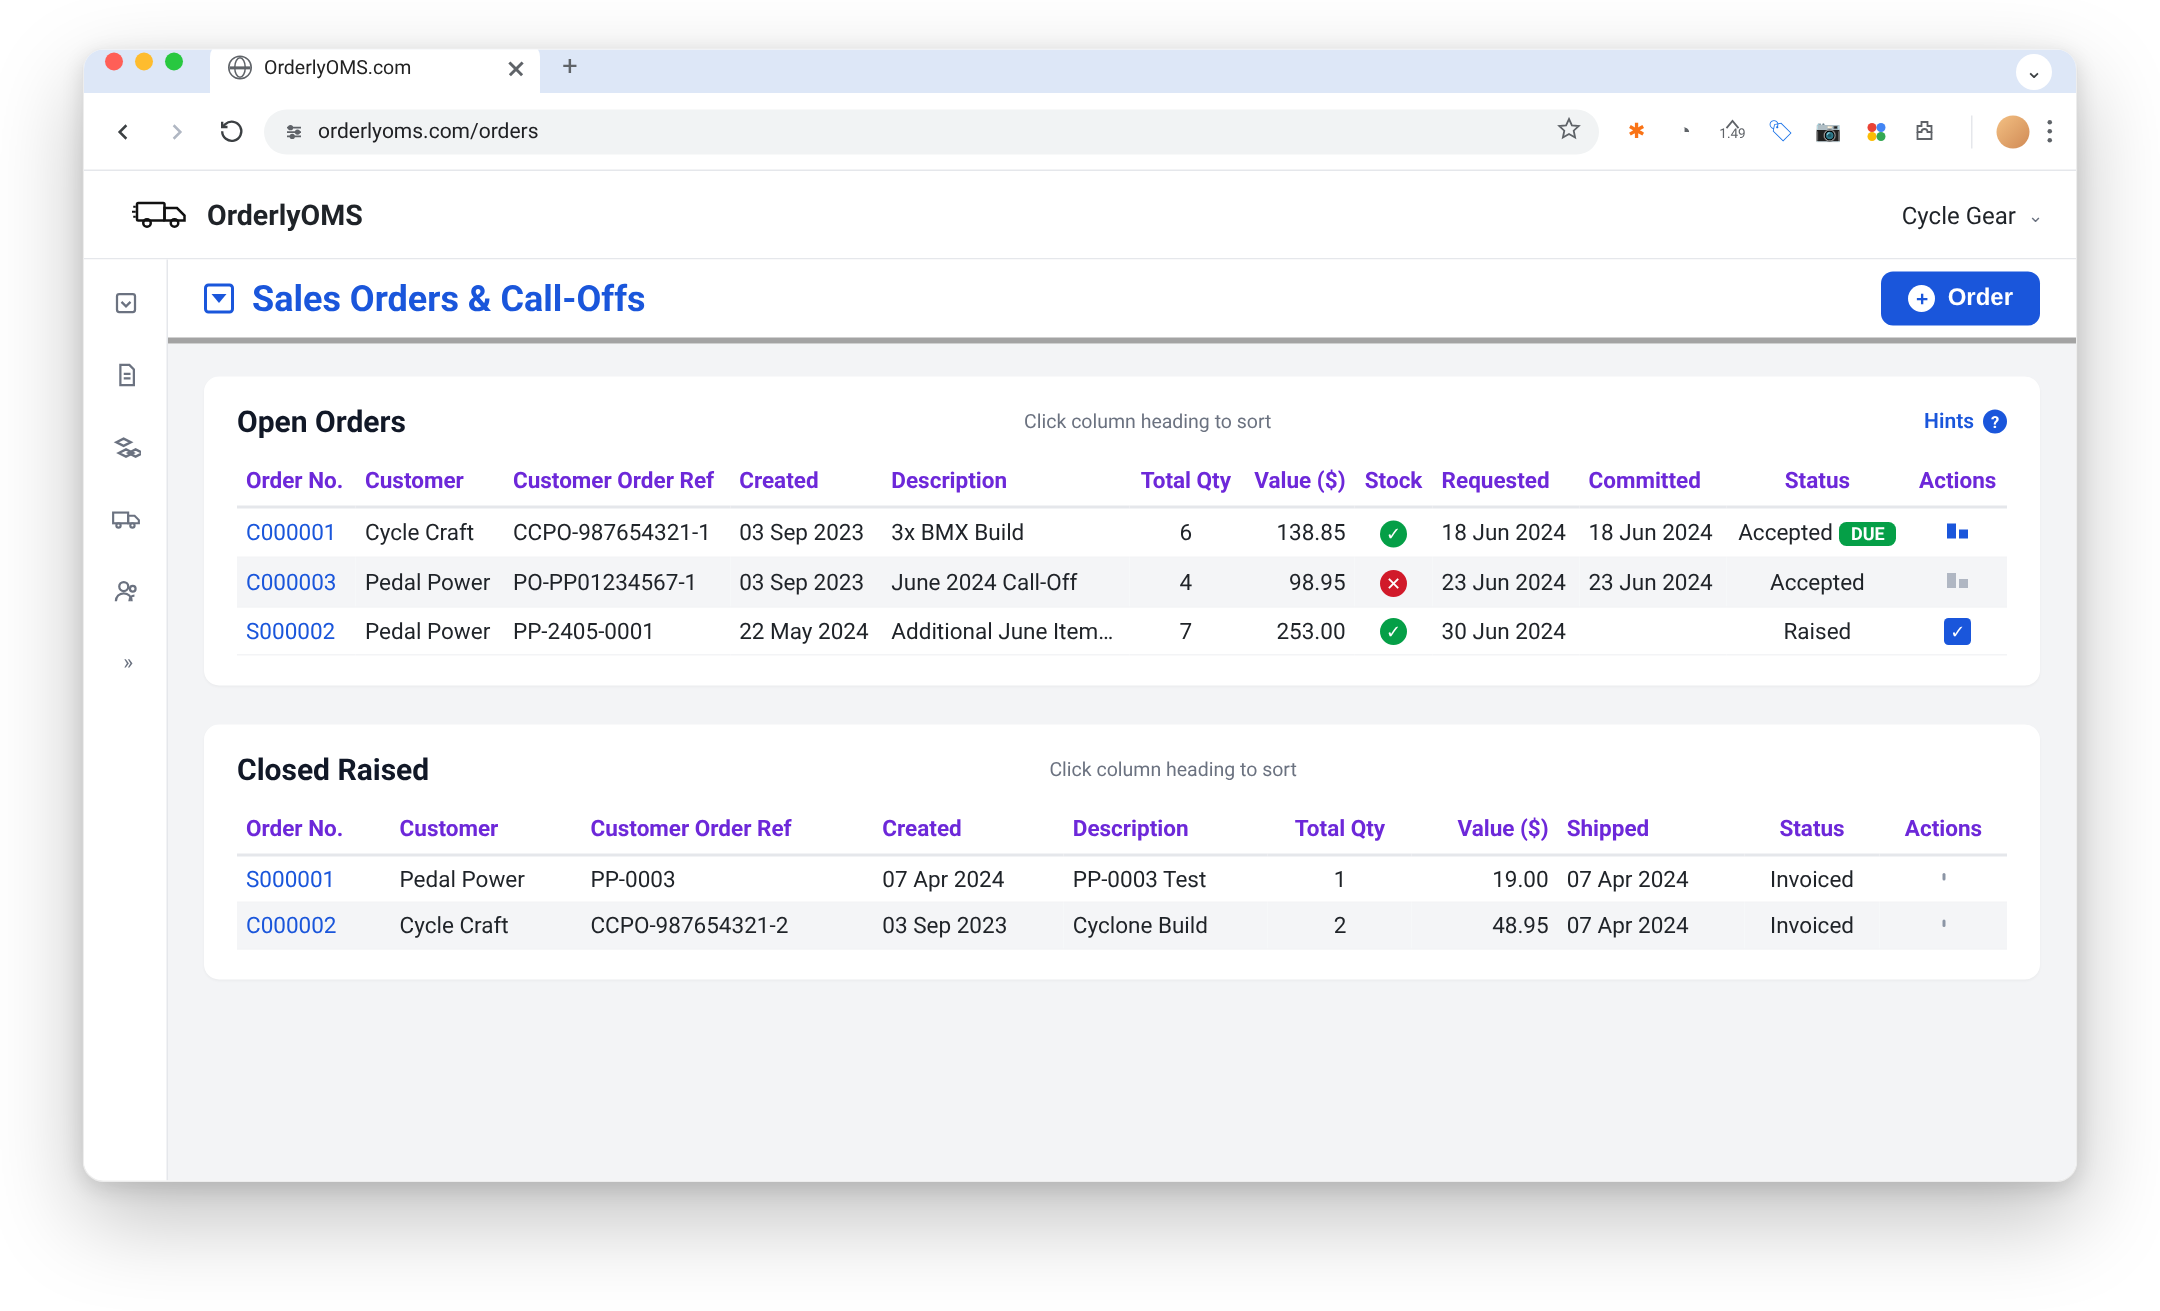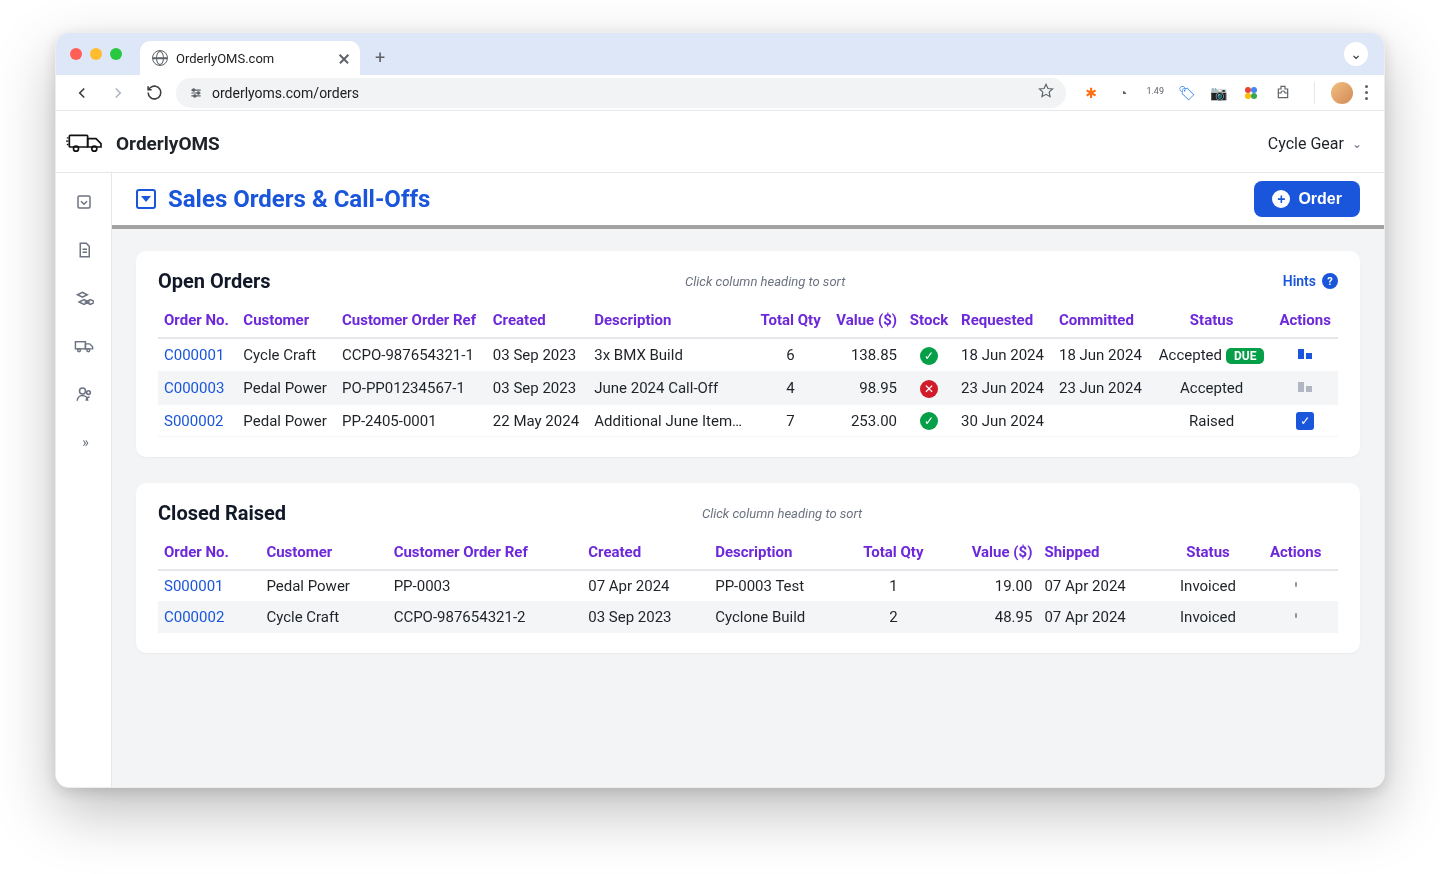--- a/index.html
+++ b/index.html
@@ -4,54 +4,54 @@
 <style>
   * { box-sizing: border-box; margin: 0; padding: 0; }
   body { font-family: -apple-system, BlinkMacSystemFont, "Segoe UI", Roboto, Arial, sans-serif;
          width: 1440px; height: 874px; background: #fff; overflow: hidden; }
   .desktop { width: 1440px; height: 874px; position: relative; background: #fff; }
   .browser-window { position: absolute; left: 55px; top: 32px; width: 1330px; height: 756px;
     background: #fff; border-radius: 14px; box-shadow: 0 24px 60px rgba(0,0,0,.25), 0 4px 14px rgba(0,0,0,.12);
     overflow: hidden; border: 1px solid rgba(0,0,0,.07); }
 
   
-  .tab-strip { height: 42px; background: #dde7f7; display: flex; align-items: flex-end; padding-left: 14px; position: relative; }
+  .tab-strip { height: 29px; background: #dde7f7; display: flex; align-items: flex-end; padding-left: 14px; position: relative; }
   .traffic-lights { display: flex; gap: 8px; align-items: center; height: 42px; padding-right: 18px; }
   .tl { width: 12px; height: 12px; border-radius: 50%; }
   .tl-r { background:#ff5f57;} .tl-y{background:#febc2e;} .tl-g{background:#28c840;}
   .tab { display:flex; align-items:center; gap:8px; background:#fff; border-radius:10px 10px 0 0;
          padding:0 34px 0 12px; height:34px; font-size:13px; color:#222; position:relative; min-width:220px;}
   .tab .globe { width:16px;height:16px;border:1.5px solid #5f6368;border-radius:50%;position:relative;}
   .tab .globe::before{content:"";position:absolute;left:0;right:0;top:50%;height:1.5px;background:#5f6368;transform:translateY(-50%);}
   .tab .globe::after{content:"";position:absolute;top:0;bottom:0;left:50%;width:6px;transform:translateX(-50%);
     border:1.5px solid #5f6368;border-radius:50%;}
   .tab .close{position:absolute;right:10px;top:50%;transform:translateY(-50%);width:12px;height:12px;}
   .tab .close::before,.tab .close::after{content:"";position:absolute;left:0;top:50%;width:12px;height:1.5px;background:#5f6368;}
   .tab .close::before{transform:rotate(45deg);} .tab .close::after{transform:rotate(-45deg);}
   .newtab { width:28px;height:28px; display:flex;align-items:center;justify-content:center;font-size:18px;color:#5f6368;margin-left:6px;margin-bottom:4px;}
   .tab-strip .chev { position:absolute; right:16px; top:50%; transform:translateY(-50%); color:#3c4043; font-size:14px;
     width:24px;height:24px;border-radius:50%;background:#fff;display:flex;align-items:center;justify-content:center;}
 
   
-  .toolbar { height: 36px; background:#fff; display:flex; align-items:center; padding:0 12px; gap:8px; border-bottom:1px solid #e5e7eb;}
+  .toolbar { height: 52px; background:#fff; display:flex; align-items:center; padding:0 12px; gap:8px; border-bottom:1px solid #e5e7eb;}
   .tbtn { width:28px;height:28px;display:flex;align-items:center;justify-content:center;color:#3c4043; }
   .omni { flex:1; height:30px; background:#f1f3f4; border-radius:16px; display:flex; align-items:center; padding:0 12px; gap:8px; color:#3c4043; }
   .omni .tune{width:16px;height:16px;display:inline-flex;align-items:center;justify-content:center;color:#5f6368;font-size:12px;}
   .omni .url{font-size:14px;color:#202124;}
   .omni .star{margin-left:auto;color:#5f6368;}
   .ext-icons{display:flex;align-items:center;gap:14px;padding:0 6px 0 8px;color:#5f6368;}
   .ext-icons>span{width:18px;height:18px;display:flex;align-items:center;justify-content:center;font-size:14px;}
   .ext-icons .num{font-size:9px;position:relative;top:-2px;}
   .avatar{width:22px;height:22px;border-radius:50%;background:linear-gradient(135deg,#f3c083,#d08a55);}
   .kebab{display:flex;flex-direction:column;gap:3px;padding:0 4px;}
   .kebab span{width:3px;height:3px;background:#5f6368;border-radius:50%;}
 
   
   .app { position:absolute; top:82px; left:0; right:0; bottom:0; display:flex; flex-direction:column; }
-  .app-header { height:58px; border-bottom:1px solid #e5e7eb; display:flex; padding:0 22px 0 10px; }
+  .app-header { height:58px; border-bottom:1px solid #e5e7eb; display:flex; padding:0 22px 0 32px; }
   .logo { display:flex; align-items:center; gap:10px; }
   .logo-mark svg{width:40px;height:28px;}
   .brand{font-size:19px;font-weight:700;color:#1f2328;}
   .tenant { margin-left:auto; display:flex; align-items:center; gap:8px; color:#1f2328; font-size:16px;}
   .tenant .caret{font-size:12px;color:#6b7280;}
 
   .app-body{flex:1;display:flex;min-height:0;}
   .sidebar{width:56px;background:#fff;border-right:1px solid #e5e7eb;display:flex;flex-direction:column;align-items:center;padding-top:18px;gap:26px;color:#6b7280;}
   .sidebar .sicon{width:22px;height:22px;display:flex;align-items:center;justify-content:center;}
   .content{flex:1;background:#f3f4f6;min-width:0;display:flex;flex-direction:column;}
@@ -60,21 +60,21 @@
   .dd-icon .tri{width:0;height:0;border-left:5px solid transparent;border-right:5px solid transparent;border-top:6px solid #1a56db;}
   .page-title{font-size:24px;font-weight:700;color:#1a56db;}
   .order-btn{margin-left:auto;background:#1a56db;color:#fff;border:none;border-radius:8px;height:36px;padding:0 18px;
     display:flex;align-items:center;gap:8px;font-size:16px;font-weight:600;cursor:pointer;}
   .order-btn .plus{width:18px;height:18px;border-radius:50%;background:#fff;color:#1a56db;display:flex;align-items:center;justify-content:center;font-weight:800;font-size:14px;line-height:1;}
 
   .cards{padding:22px 24px;display:flex;flex-direction:column;gap:26px;}
   .card{background:#fff;border-radius:10px;padding:18px 22px 20px;box-shadow:0 1px 2px rgba(0,0,0,.04);}
   .card-head{display:flex;align-items:center;}
   .card-title{font-size:20px;font-weight:700;color:#111827;}
-  .sort-hint{flex:1;text-align:center;color:#6b7280;font-size:13px;font-style:italic;}
+  .sort-hint{flex:1;text-align:center;color:#6b7280;font-size:13px;}
   .hints-link{color:#1a56db;font-weight:600;font-size:14px;display:flex;align-items:flex-start;gap:6px;margin-left:23px;}
   .hints-q{width:16px;height:16px;border-radius:50%;background:#1a56db;color:#fff;font-size:11px;display:flex;align-items:center;justify-content:center;font-weight:700;}
 
   table{width:100%;border-collapse:collapse;margin-top:10px;}
   thead th{font-weight:700;color:#6d28d9;font-size:15px;text-align:left;padding:8px 6px;border-bottom:2px solid #e5e7eb;white-space:nowrap;}
   tbody td{padding:6px 6px;font-size:15px;color:#1f2328;border-bottom:1px solid #f3f4f6;white-space:nowrap;}
   tbody tr.striped{background:#f4f5f7;}
   .link{color:#1a56db;}
   .center{text-align:center;}
   .right{text-align:right;}
@@ -145,21 +145,21 @@
         <span class="url">orderlyoms.com/orders</span>
         <span class="star">
           <svg width="16" height="16" viewBox="0 0 24 24" fill="none" stroke="#5f6368" stroke-width="1.8">
               <path d="M12 2l2.9 6.3 6.9.7-5.1 4.7 1.4 6.8L12 17l-6.1 3.5 1.4-6.8L2.2 9l6.9-.7L12 2z"></path>
             </svg>
         </span>
       </div>
       <div class="ext-icons">
         <span style="color:#f97316">✱</span>
         <span>◔</span>
-        <span style="flex-direction:row;gap:0;">
+        <span style="flex-direction:column;gap:0;">
           <svg width="14" height="10" viewBox="0 0 14 10">
               <path d="M2 8 L7 2 L12 8" fill="none" stroke="#5f6368" stroke-width="1.5"></path>
             </svg>
           <span class="num">1.49</span>
         </span>
         <span style="color:#1a73e8">🏷</span>
         <span>📷</span>
         <span>
           <svg width="16" height="16" viewBox="0 0 16 16">
               <circle cx="5" cy="5" r="3" fill="#ea4335"></circle>

